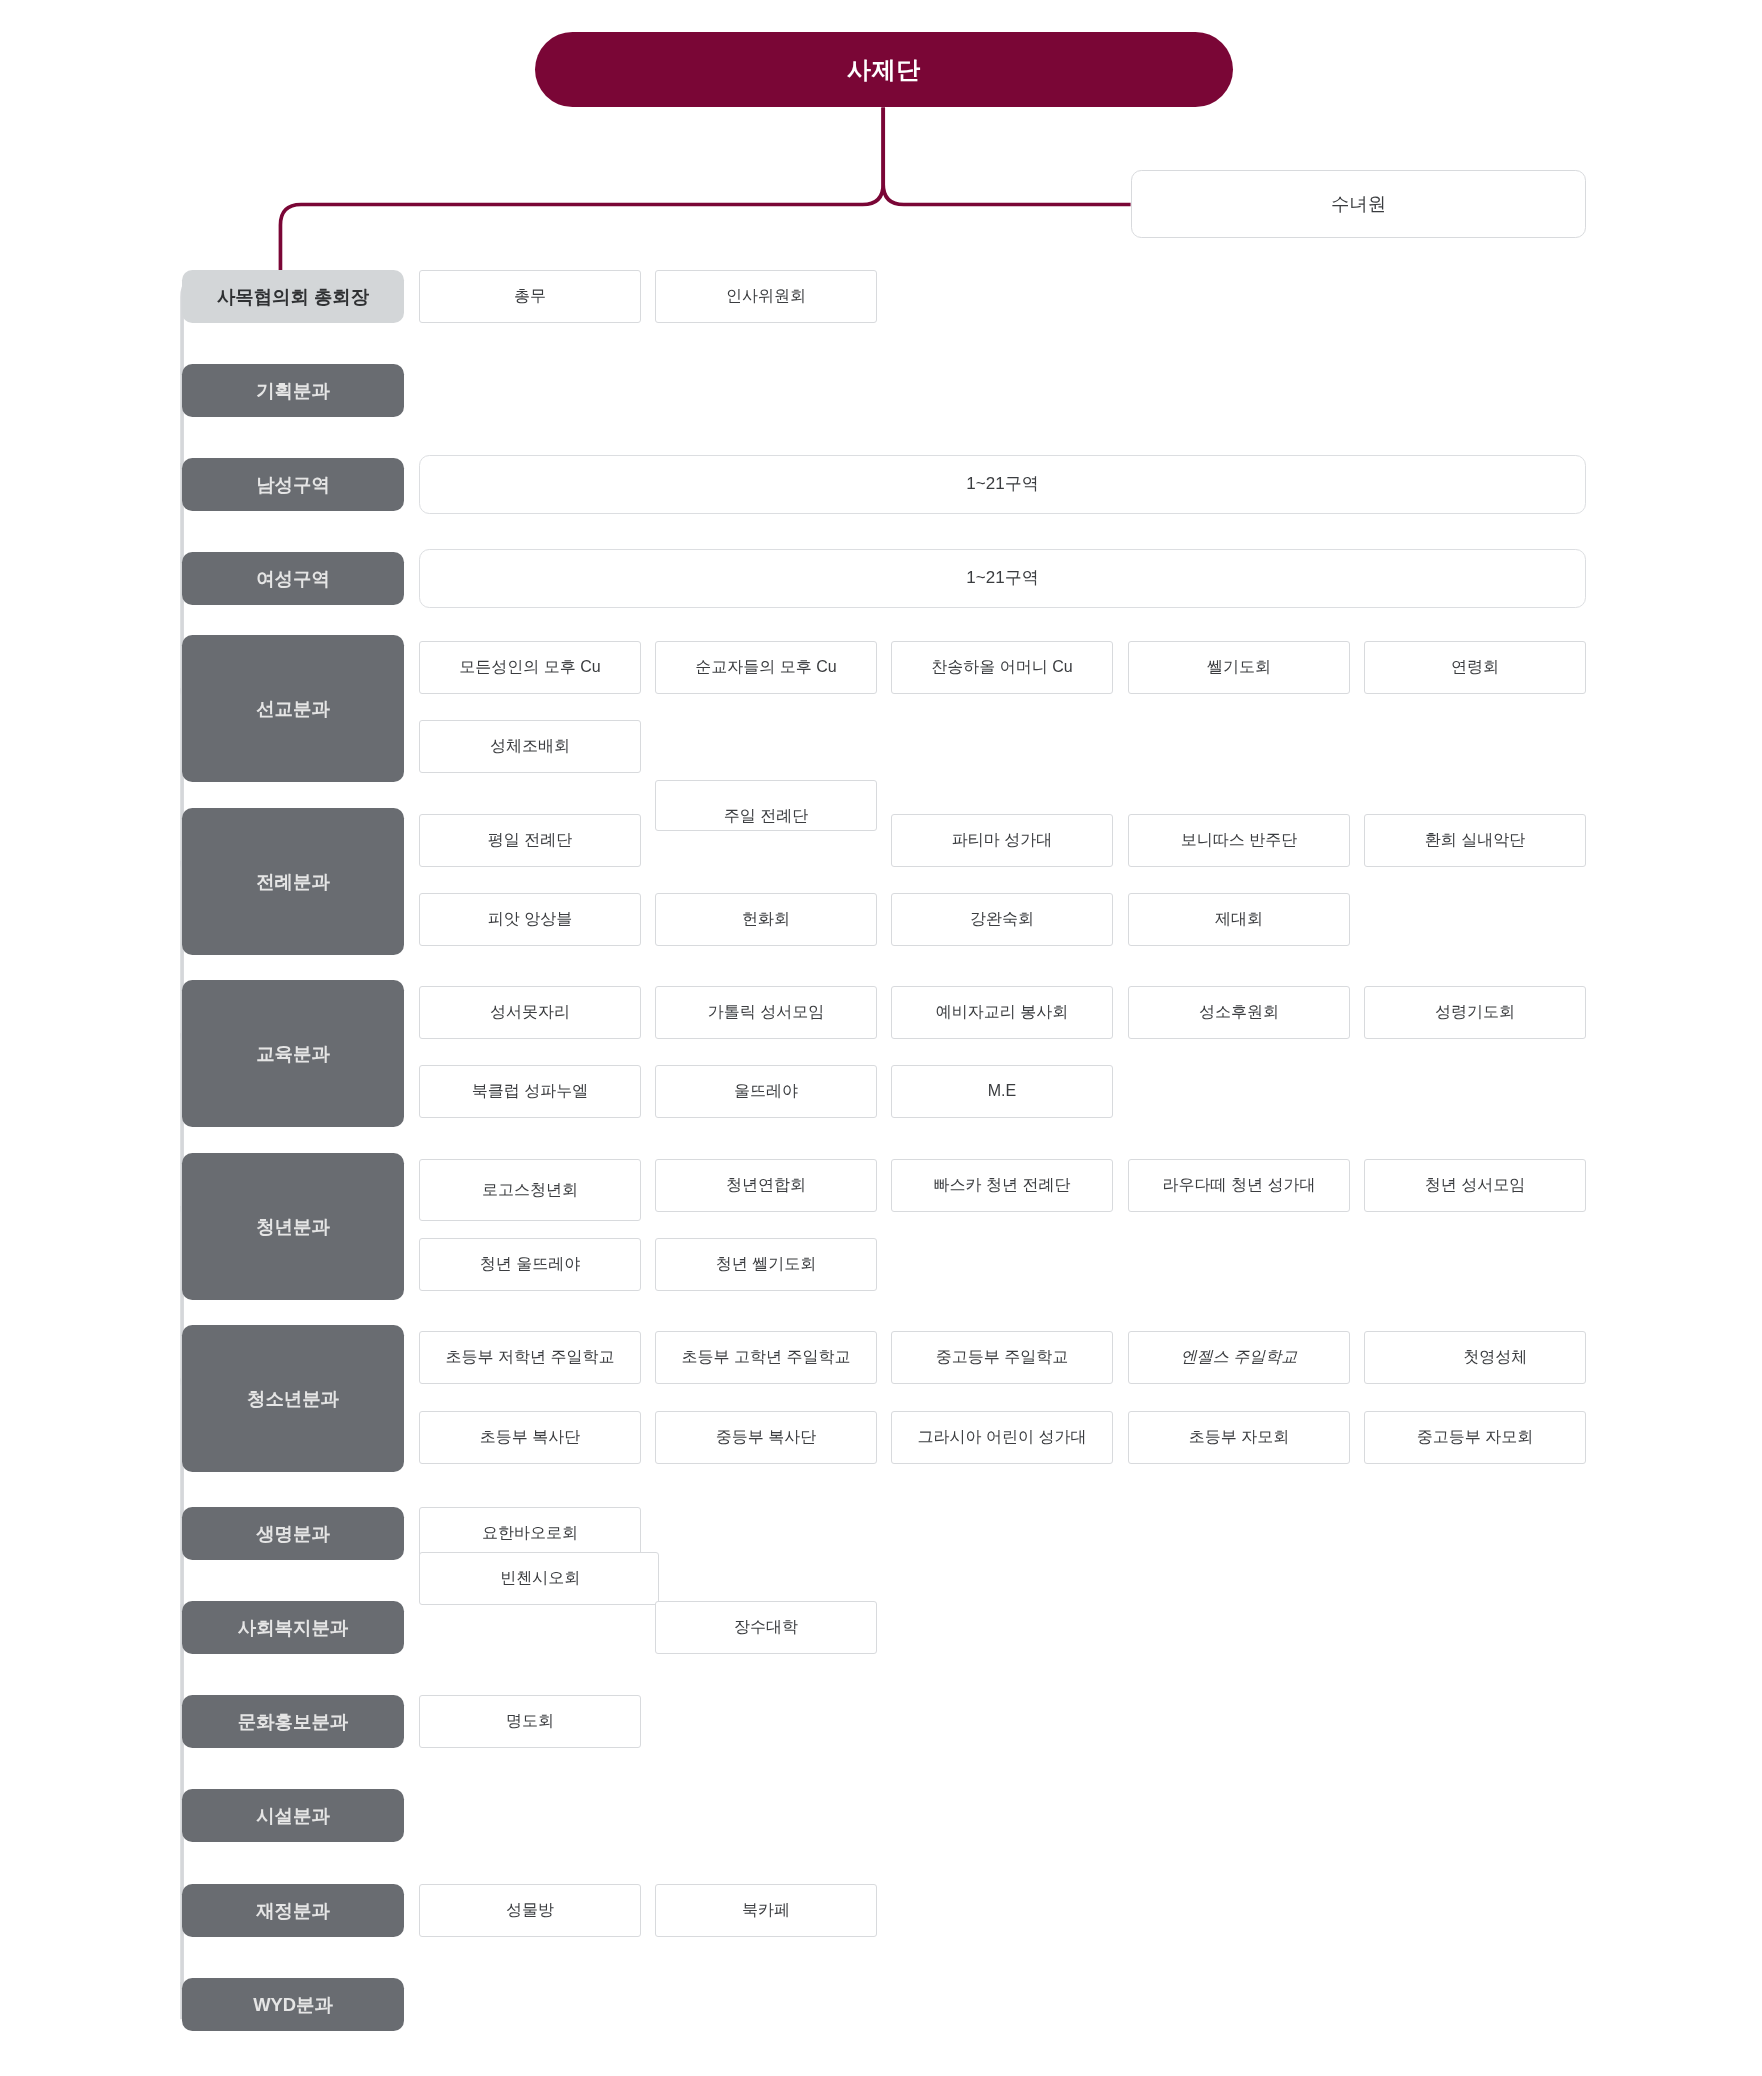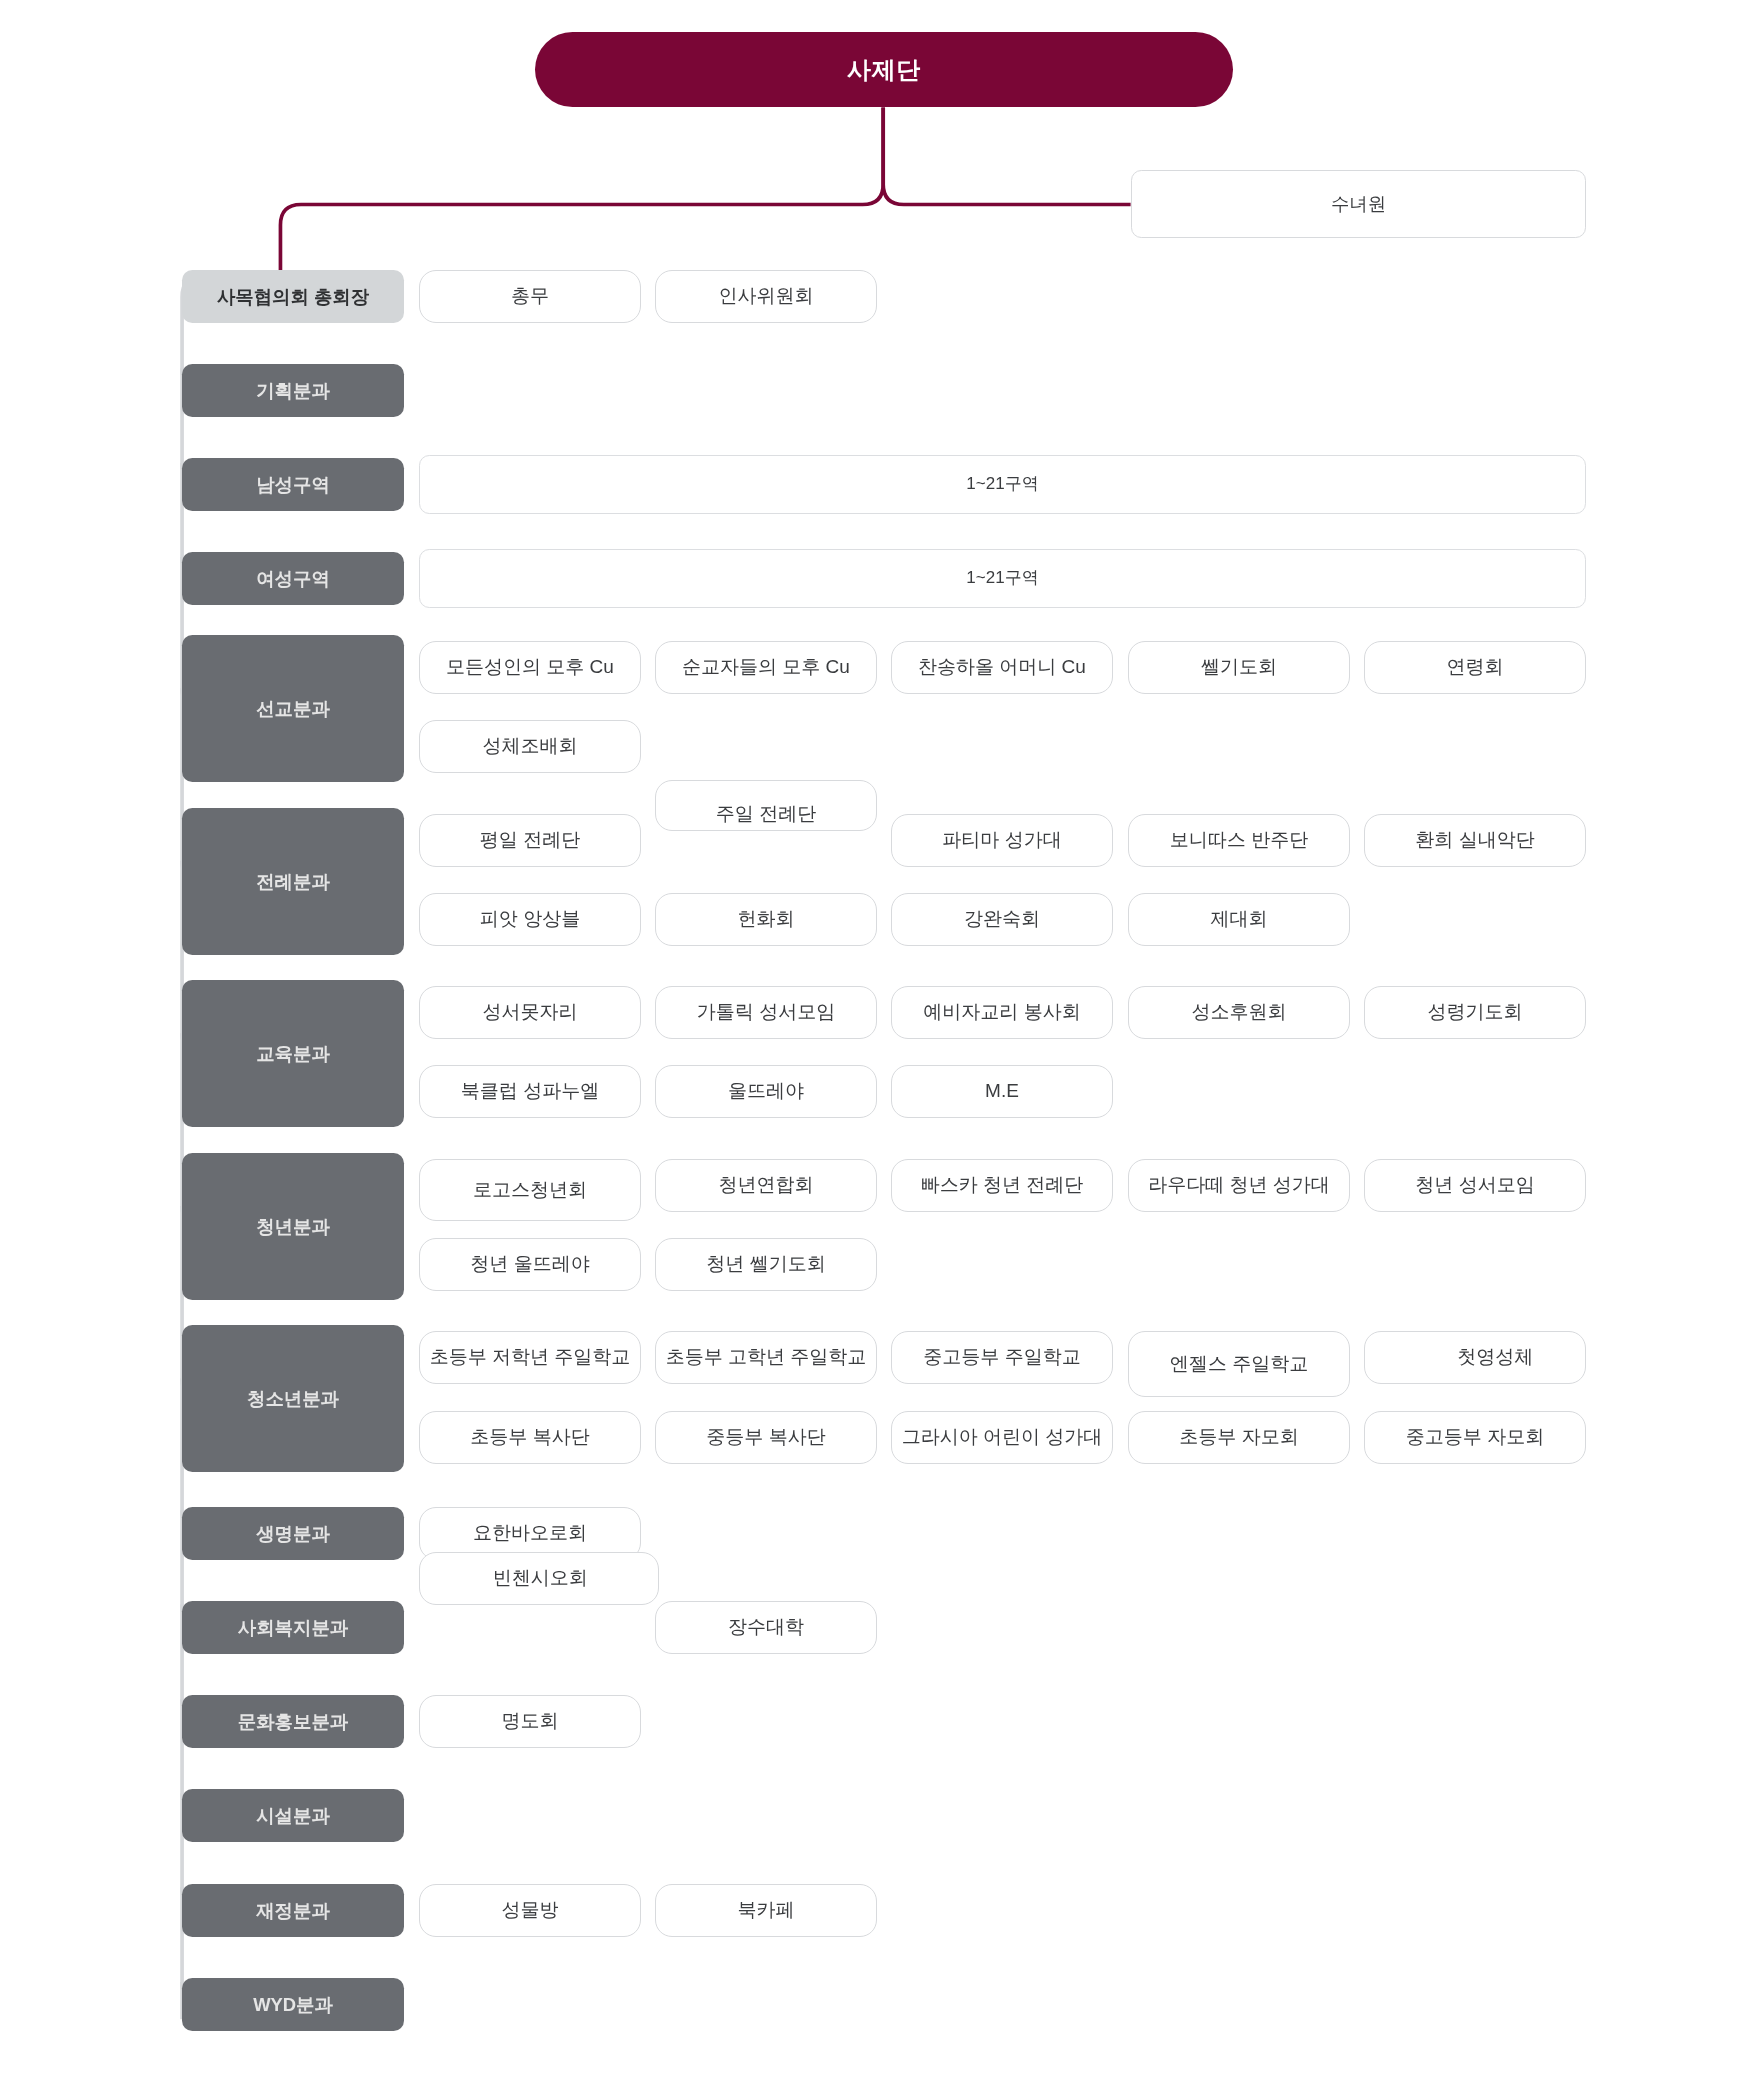--- a/index.html
+++ b/index.html
@@ -64,23 +64,23 @@
     color: #e5e5e5;
     font-size: 18.4px;
     font-weight: 700;
     border-radius: 10.3px;
   }
 
   .node-leaf {
     background: #ffffff;
     color: #3a3c3f;
     border: 1.5px solid #d8dadd;
-    font-size: 19px;
+    font-size: 16px;
     font-weight: 400;
-    border-radius: 17px;
+    border-radius: 3px;
   }
 
   .node-wide {
     background: #ffffff;
     color: #3a3c3f;
     border: 1.5px solid #dcdee1;
     font-size: 17px;
     font-weight: 400;
     border-radius: 10.3px;
   }
@@ -270,21 +270,21 @@
   </div>
   <div class="node node-leaf" style="left:419px; top:1331px; width:222px; height:53px;">
     <span>초등부 저학년 주일학교</span>
     </div>
   <div class="node node-leaf" style="left:655px; top:1331px; width:222px; height:53px;">
     <span>초등부 고학년 주일학교</span>
     </div>
   <div class="node node-leaf" style="left:891px; top:1331px; width:222px; height:53px;">
     <span>중고등부 주일학교</span>
     </div>
-  <div class="node node-leaf" style="left:1128px; top:1331px; width:222px; height:66px;">
+  <div class="node node-leaf" style="left:1128px; top:1331px; width:222px; height:53px;font-style:italic;">
     <span>엔젤스 주일학교</span>
     </div>
   <div class="node node-leaf" style="left:1364px; top:1331px; width:222px; height:53px;padding-left:48px;">
     <span>첫영성체</span>
     </div>
   <div class="node node-leaf" style="left:419px; top:1411px; width:222px; height:53px;">
     <span>초등부 복사단</span>
     </div>
   <div class="node node-leaf" style="left:655px; top:1411px; width:222px; height:53px;">
     <span>중등부 복사단</span>

